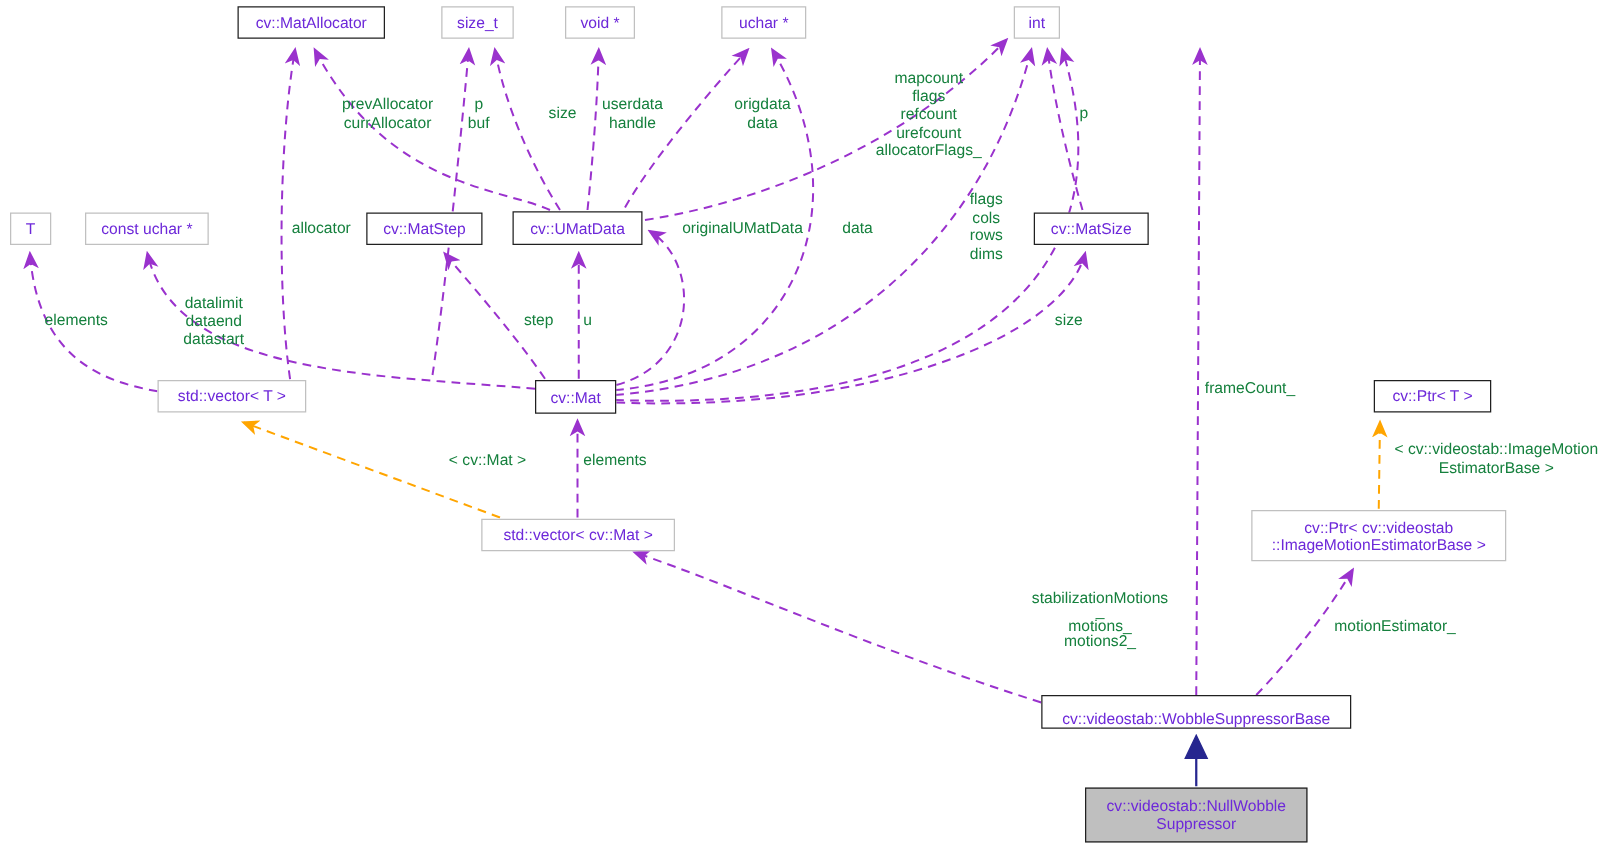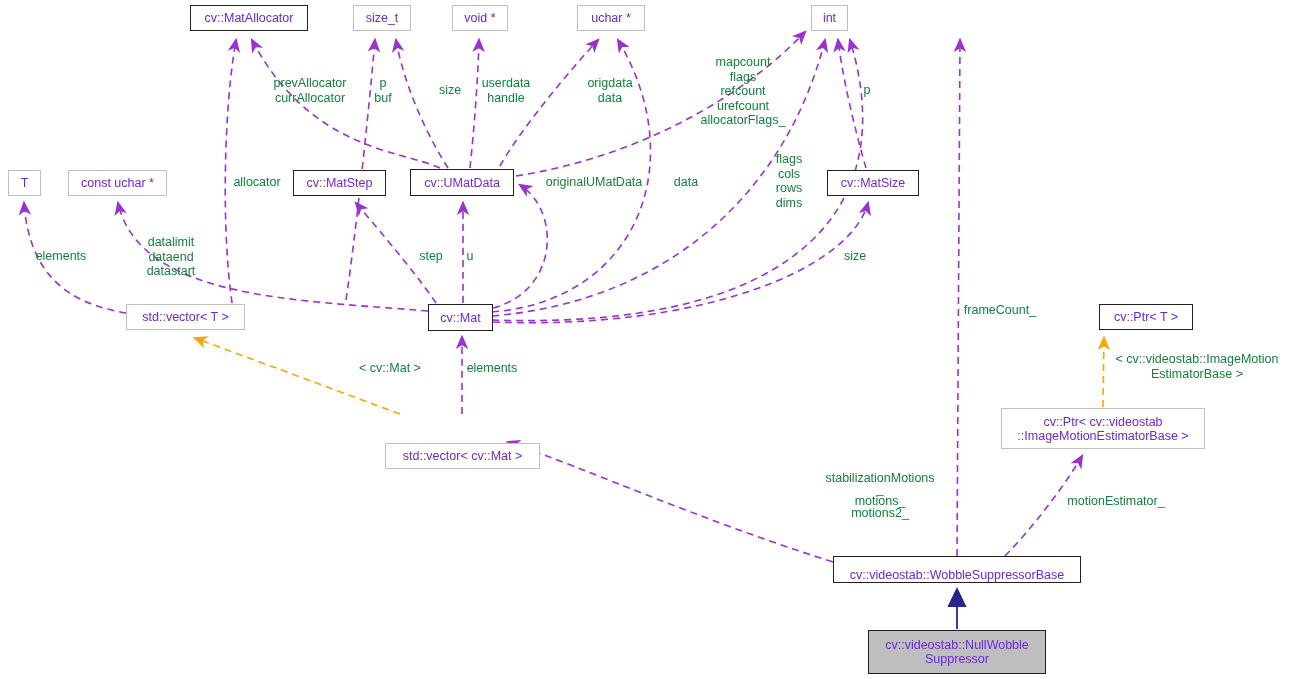--- a/index.html
+++ b/index.html
@@ -128,21 +128,21 @@
   <div class="node thin" style="left:126px;top:304px;width:119px;height:26px;">
     <span>std::vector&lt; T &gt;</span>
   </div>
   <div class="node thick" style="left:428px;top:304px;width:65px;height:27px;">
     <span>cv::Mat</span>
   </div>
   <div class="node thick" style="left:1060px;top:304px;width:94px;height:26px;margin-left:39px;">
     <span>cv::Ptr&lt; T &gt;</span>
   </div>
 
-  <div class="node thin" style="left:385px;top:415px;width:155px;height:26px;margin-top:28px;">
+  <div class="node thin" style="left:385px;top:415px;width:155px;height:26px;">
     <span>std::vector&lt; cv::Mat &gt;</span>
   </div>
   <div class="node thin" style="left:1001px;top:408px;width:204px;height:41px;">
     <span>cv::Ptr&lt; cv::videostab
 ::ImageMotionEstimatorBase &gt;</span>
   </div>
 
   <div class="node thick" style="left:833px;top:556px;width:248px;height:27px;align-items:flex-end;">
     <span>cv::videostab::WobbleSuppressorBase</span>
   </div>

